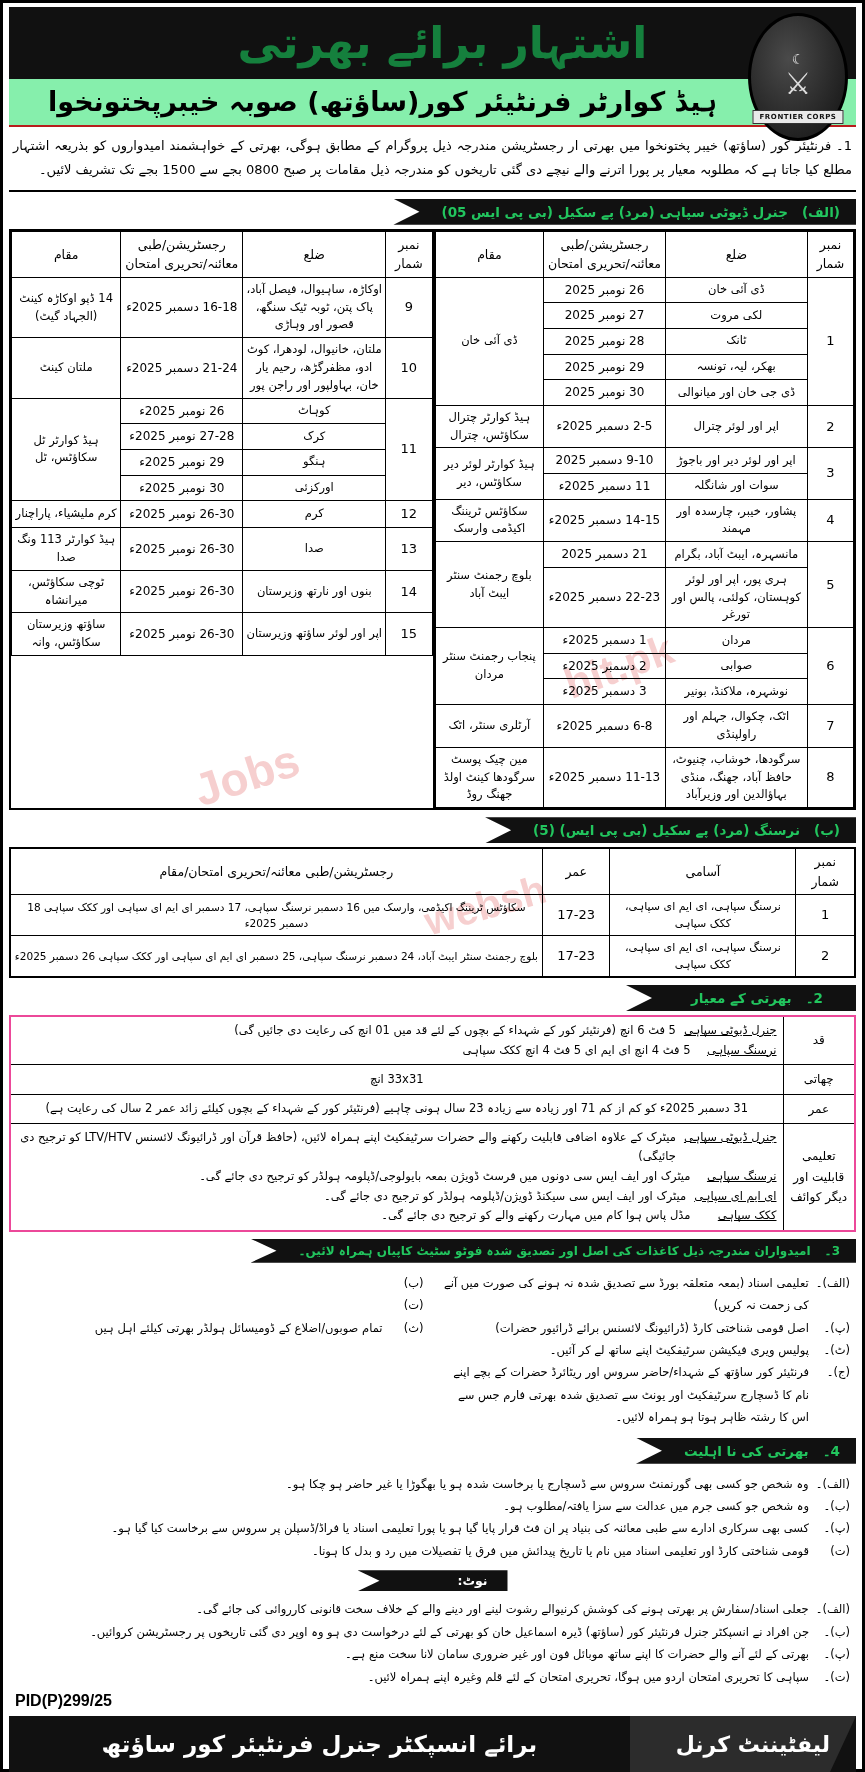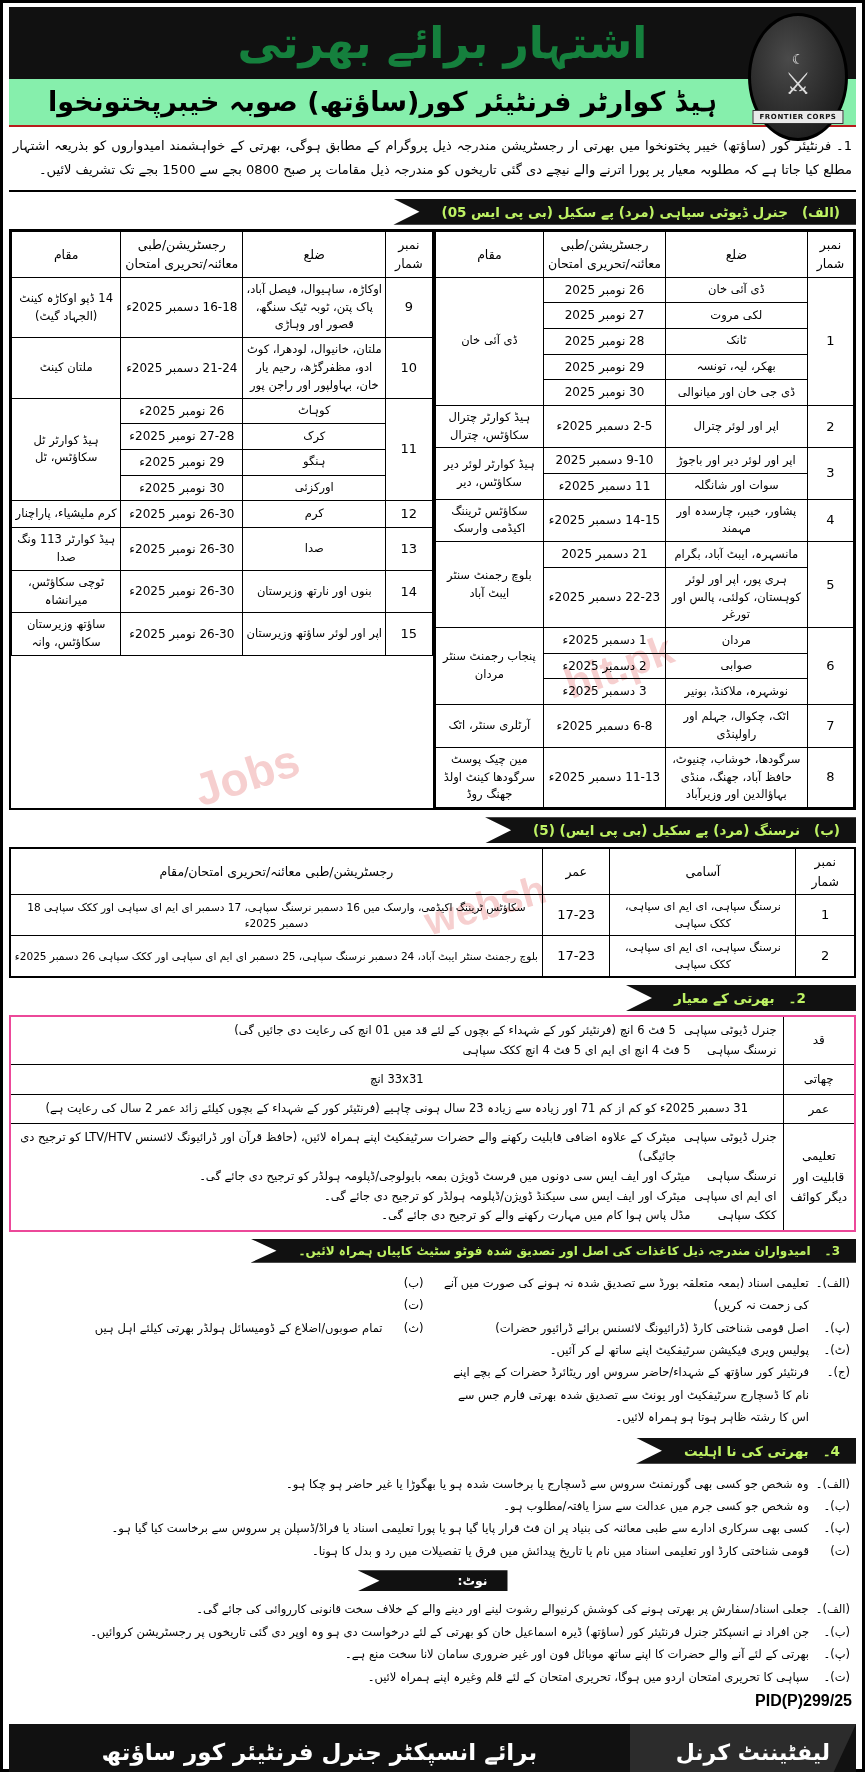--- a/index.html
+++ b/index.html
@@ -104,29 +104,29 @@
 
   
   .sec-banner-wrap {
     display: flex;
     justify-content: flex-start;
     margin: 7px 0 4px 0;
     direction: rtl;
   }
   .sec-banner {
     background: #111;
-    color: #bef264;
+    color: #22c55e;
     font-size: 13.5px;
     font-weight: bold;
     padding: 5px 16px 5px 48px;
     position: relative;
     direction: rtl;
     clip-path: polygon(0 0, 100% 0, 100% 100%, 0 100%, 26px 50%);
     min-width: 320px;
-    text-align: left;
+    text-align: center;
   }
   .sec-banner .tagno { margin-left: 14px; }
 
   
   table.grid {
     width: 100%;
     border-collapse: collapse;
     direction: rtl;
     font-size: 11.5px;
     table-layout: fixed;
@@ -186,20 +186,21 @@
     line-height: 1.7;
   }
   table.crit td.lbl {
     width: 72px;
     text-align: center;
     font-size: 12px;
   }
   .crit-row2 { display: flex; direction: rtl; gap: 8px; align-items: flex-start; }
   .crit-post {
     min-width: 78px;
+    text-decoration: underline;
     font-size: 11.5px;
     flex: 0 0 auto;
   }
   .crit-val { flex: 1 1 auto; text-align: right; }
   .crit-val.center { text-align: center; }
 
   
   .notes-block {
     direction: rtl;
     font-size: 11.5px;
@@ -226,24 +227,24 @@
     background:#111; color:#fff;
     font-size: 12.5px; font-weight: bold;
     padding: 3px 20px 3px 40px;
     clip-path: polygon(0 0, 100% 0, 100% 100%, 0 100%, 22px 50%);
     min-width: 150px; text-align: right;
   }
 
   
   .pid {
     direction: ltr;
-    text-align: right;
+    text-align: left;
     font-size: 16px;
     font-weight: bold;
-    padding: 2px 4px 14px 6px;
+    padding: 2px 4px 6px 6px;
     font-family: "Liberation Sans", sans-serif;
   }
   .footer-band {
     background: #111;
     color: #fff;
     height: 56px;
     display: flex;
     direction: rtl;
     align-items: center;
     position: relative;

